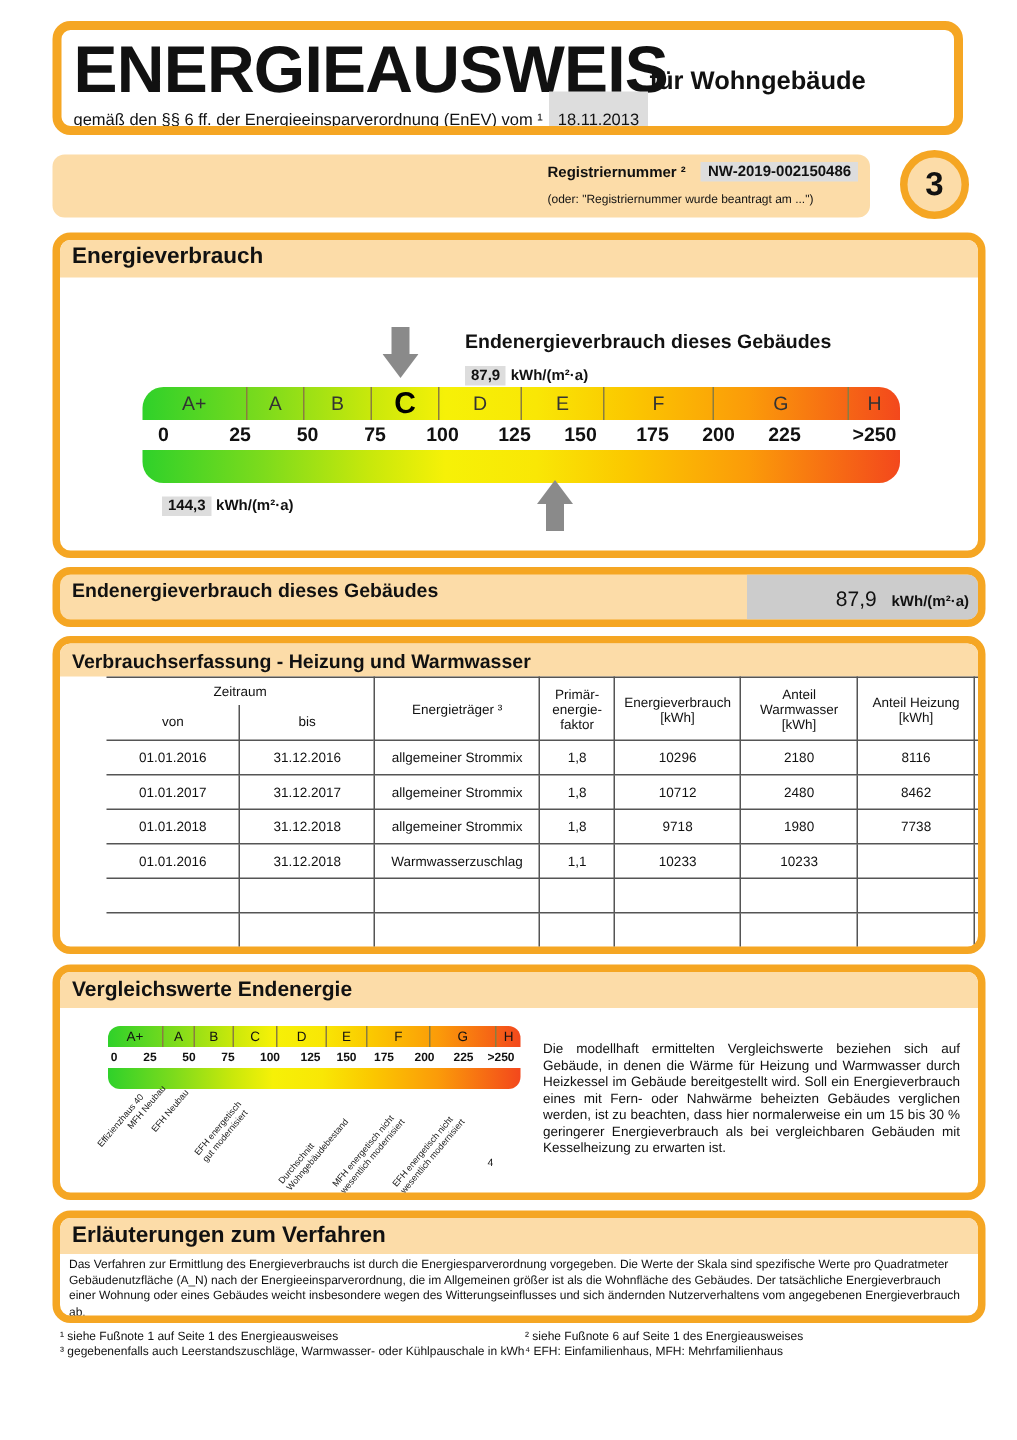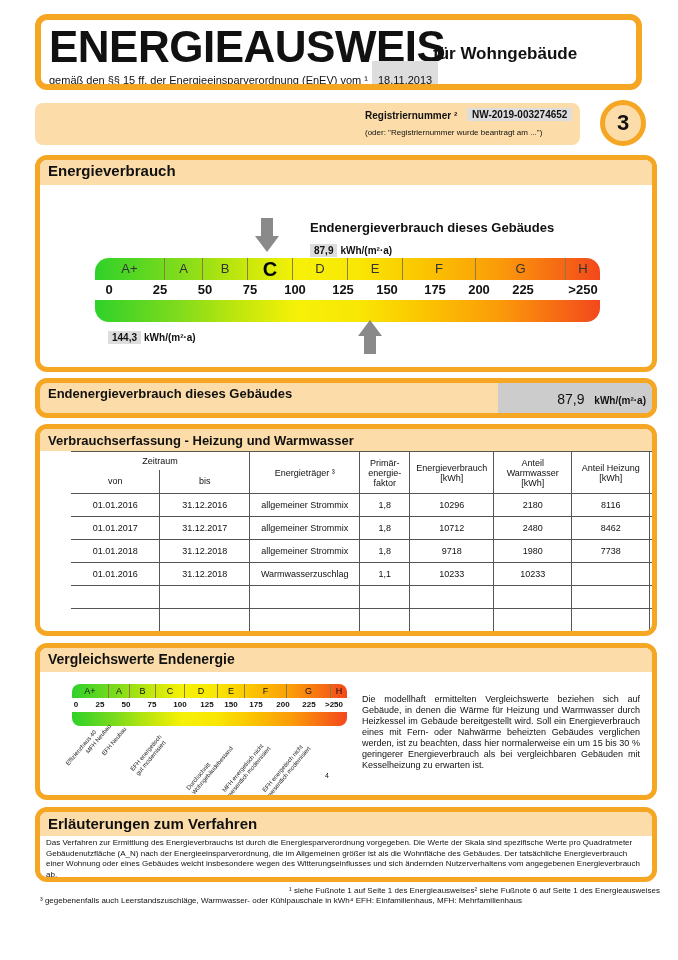--- a/index.html
+++ b/index.html
@@ -62,27 +62,27 @@
   
   #fn { position: absolute; left: 40px; top: 886px; width: 620px; font-size: 8px; line-height: 9.5px; }
 </style>
 </head>
 <body>
 
 <div class="box" id="title-box">
   <div id="title-sub">für Wohngebäude</div>
   <div id="title-main">ENERGIEAUSWEIS</div>
   <div id="title-law">
-    <span>gemäß den §§ 15 ff. der Energieeinsparverordnung (EnEV) vom ¹</span><span id="title-date">18.11.2013</span>
+    <span>gemäß den §§ 6 ff. der Energieeinsparverordnung (EnEV) vom ¹</span><span id="title-date">18.11.2013</span>
   </div>
 </div>
 
 <div id="reg-band">
   <div id="reg-label">Registriernummer ²</div>
-  <div id="reg-num">NW-2019-003274652</div>
+  <div id="reg-num">NW-2019-002150486</div>
   <div id="reg-note">(oder: "Registriernummer wurde beantragt am ...")</div>
 </div>
 <div id="page-circle">3</div>
 
 <div class="box" id="ev-box">
   <div class="hdr">Energieverbrauch</div>
 
   <svg style="position:absolute;left:215px;top:58px" width="24" height="34" viewBox="0 0 24 34">
       <path d="M6 0h12v18h6L12 34 0 18h6z" fill="#8a8a8a"></path>
     </svg>
@@ -262,20 +262,20 @@
   <div id="cmp-fn">4</div>
   <div id="cmp-text">Die modellhaft ermittelten Vergleichswerte beziehen sich auf Gebäude, in denen die Wärme für Heizung und Warmwasser durch Heizkessel im Gebäude bereitgestellt wird. Soll ein Energieverbrauch eines mit Fern- oder Nahwärme beheizten Gebäudes verglichen werden, ist zu beachten, dass hier normalerweise ein um 15 bis 30 % geringerer Energieverbrauch als bei vergleichbaren Gebäuden mit Kesselheizung zu erwarten ist.</div>
 </div>
 
 <div class="box" id="er-box">
   <div class="hdr">Erläuterungen zum Verfahren</div>
   <div id="er-text">Das Verfahren zur Ermittlung des Energieverbrauchs ist durch die Energiesparverordnung vorgegeben. Die Werte der Skala sind spezifische Werte pro Quadratmeter Gebäudenutzfläche (A_N) nach der Energieeinsparverordnung, die im Allgemeinen größer ist als die Wohnfläche des Gebäudes. Der tatsächliche Energieverbrauch einer Wohnung oder eines Gebäudes weicht insbesondere wegen des Witterungseinflusses und sich ändernden Nutzerverhaltens vom angegebenen Energieverbrauch ab.</div>
 </div>
 
 <div id="fn">
-  <div style="display:flex;justify-content:flex-end">
+  <div style="display:flex;justify-content:space-between">
     <span>¹ siehe Fußnote 1 auf Seite 1 des Energieausweises</span>
     <span>² siehe Fußnote 6 auf Seite 1 des Energieausweises</span>
     <span style="max-width:0;white-space:nowrap;visibility:hidden">³ gegebenenfalls auch Leerstandszuschläge, Warmwasser- oder Kühlpauschale in kWh</span>
   </div>
   <div>³ gegebenenfalls auch Leerstandszuschläge, Warmwasser- oder Kühlpauschale in kWh</div>
   <div style="margin-left:310px;margin-top:-9px">⁴ EFH: Einfamilienhaus, MFH: Mehrfamilienhaus</div>
 </div>
 
 </body></html>

